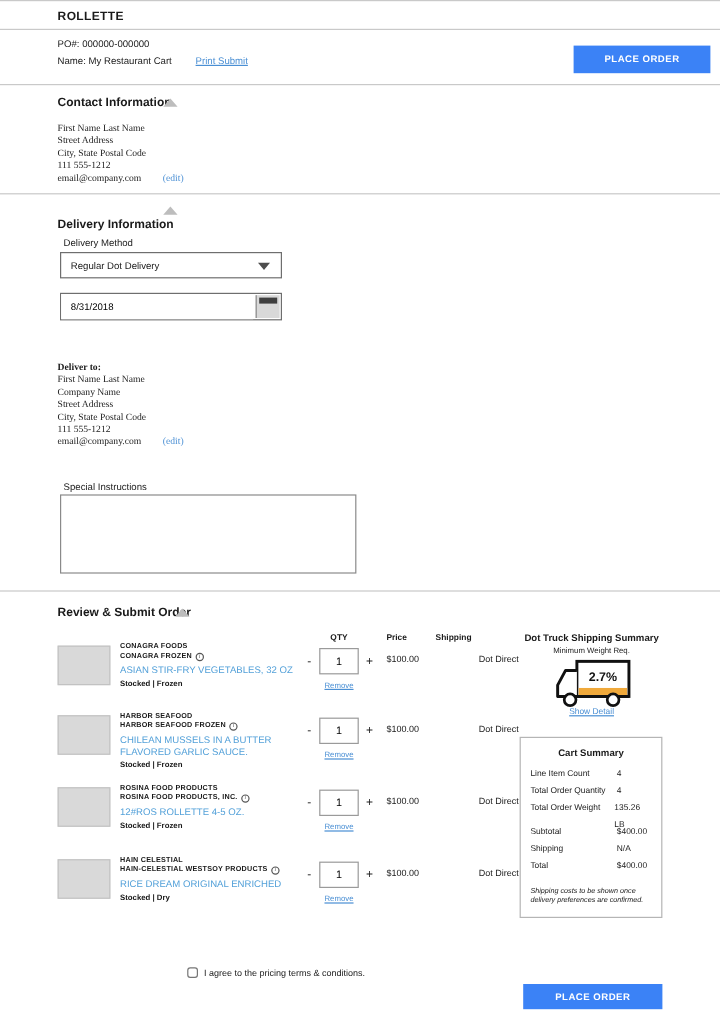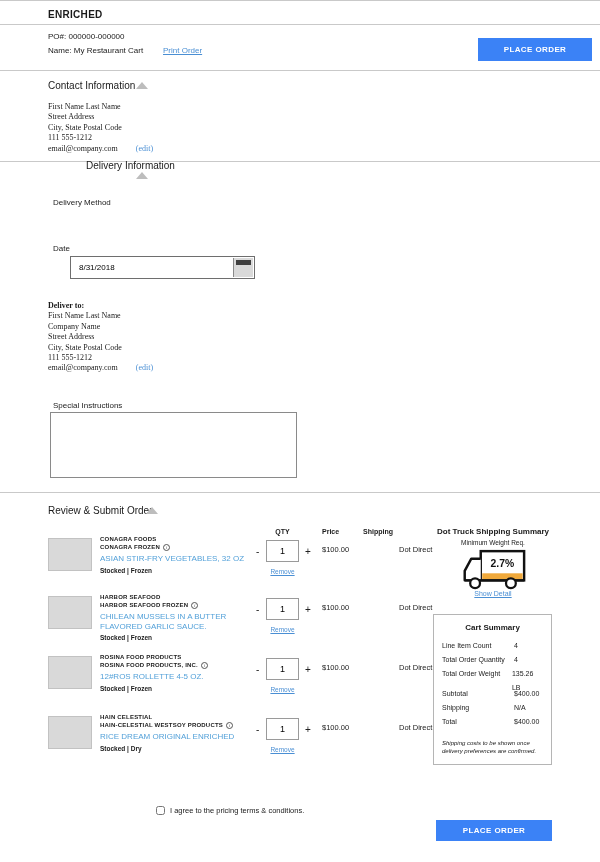--- a/index.html
+++ b/index.html
@@ -18,21 +18,21 @@
   .print-order { position:absolute; left:163px; top:46px; font-size:8px; color:#4a8fd4; text-decoration:underline; cursor:pointer; }
   .btn-black {
     position:absolute; background:#3b82f6; color:#fff; font-weight:bold;
     font-size:8px; letter-spacing:.4px; text-align:center; cursor:pointer;
     display:flex; align-items:center; justify-content:center;
     font-family:"Liberation Sans", sans-serif; border:none;
   }
   .btn-top { left:478px; top:38px; width:114px; height:23px; }
   .btn-bottom { left:436px; top:820px; width:116px; height:21px; }
 
-  .section-title { position:absolute; font-size:10px; font-weight:normal; }
+  .section-title { position:absolute; font-size:10px; font-weight:bold; }
   .tri-up {
     position:absolute; width:0; height:0; cursor:pointer;
     border-left:6px solid transparent; border-right:6px solid transparent;
     border-bottom:7px solid #bdbdbd;
   }
 
   .addr { position:absolute; font-size:8px; line-height:10.4px;font-family:Liberation Serif, serif; }
   .edit-link { color:#4a8fd4; cursor:pointer; }
 
   .fld-label { position:absolute; font-size:8px; color:#222; }
@@ -92,47 +92,51 @@
   .agree-row { position:absolute; left:136px; top:806px; display:flex; gap:5px;padding-left:20px; }
   .agree-row input { width:9px; height:9px; margin:0; }
   .agree-label { font-size:7.5px; }
 </style>
 </head>
 <body>
 
 <div class="page">
 
   <div class="hr" style="top:0;"></div>
-  <div class="checkout-title">ENRICHED</div>
+  <div class="checkout-title">ROLLETTE</div>
   <div class="hr" style="top:24px;"></div>
 
   <div class="po-line">PO#: 000000-000000</div>
   <div class="name-line">Name: My Restaurant Cart</div>
-  <a class="print-order">Print Order</a>
+  <a class="print-order">Print Submit</a>
   <button class="btn-black btn-top">PLACE ORDER</button>
   <div class="hr" style="top:70px;"></div>
 
   <div class="section-title" style="left:48px; top:80px;">Contact Information</div>
   <div class="tri-up" style="left:136px; top:82px;"></div>
   <div class="addr" style="left:48px; top:102px;">
     <div>First Name Last Name</div>
     <div>Street Address</div>
     <div>City,  State  Postal Code</div>
     <div>111 555-1212</div>
     <div><span>email@company.com</span>&nbsp;&nbsp;&nbsp;&nbsp;&nbsp;&nbsp;&nbsp;&nbsp;&nbsp;<span class="edit-link">(edit)</span></div>
   </div>
   <div class="hr" style="top:161px;"></div>
 
-  <div class="section-title" style="left:48px; top:160px;margin-left:38px;">Delivery Information</div>
+  <div class="section-title" style="left:48px; top:182px;">Delivery Information</div>
   <div class="tri-up" style="left:136px; top:172px;"></div>
 
   <div class="fld-label" style="left:53px; top:198px;">Delivery Method</div>
+  <div class="select-box" style="top:210px;">
+    <span>Regular Dot Delivery</span>
+    <span class="select-arrow"></span>
+  </div>
 
   <div class="fld-label" style="left:53px; top:244px;">Date</div>
-  <div class="date-wrap" style="top:256px;margin-left:20px;">
+  <div class="date-wrap" style="top:244px;">
     <input class="date-input" value="8/31/2018" style="">
     <span class="cal-btn"></span>
   </div>
 
   <div class="addr" style="left:48px; top:301px;">
     <div style="font-weight:bold;">Deliver to:</div>
     <div>First Name Last Name</div>
     <div>Company Name</div>
     <div>Street Address</div>
     <div>City,  State  Postal Code</div>

